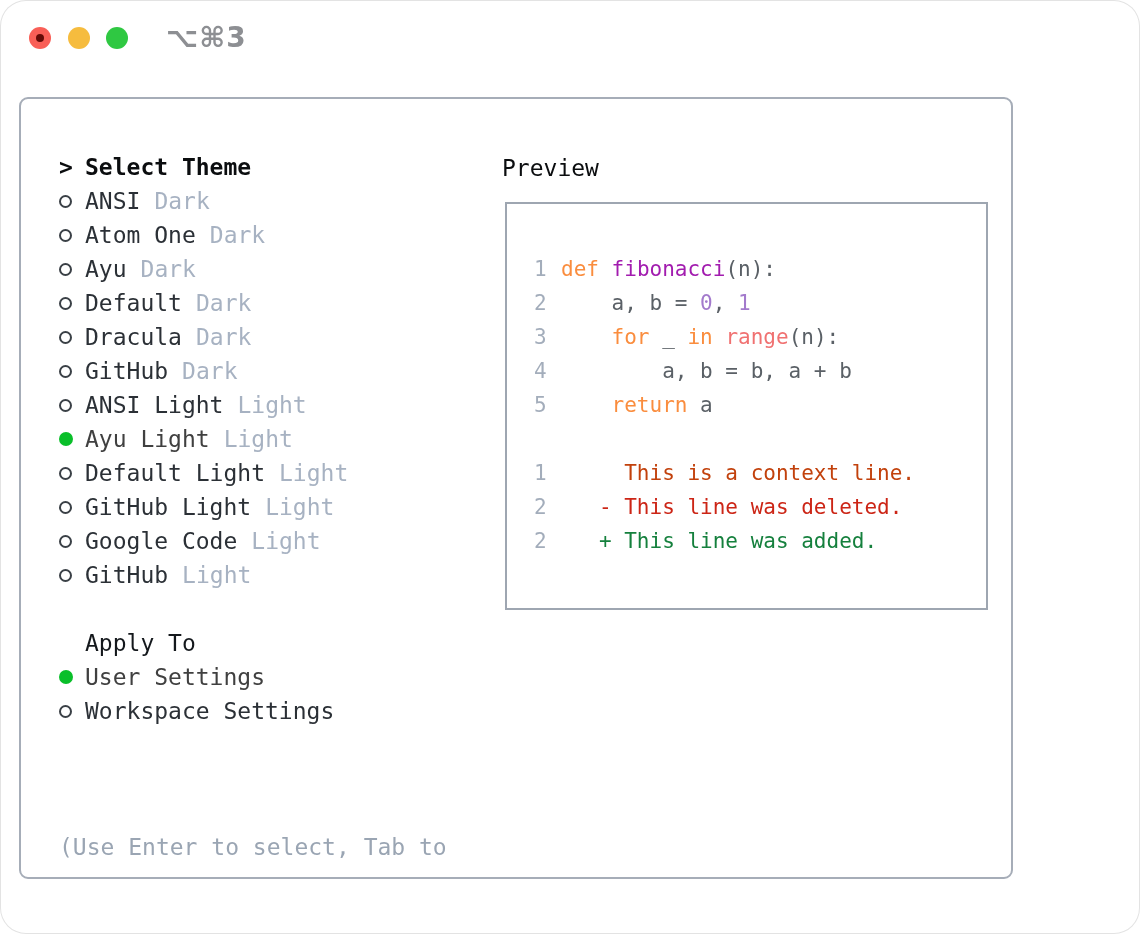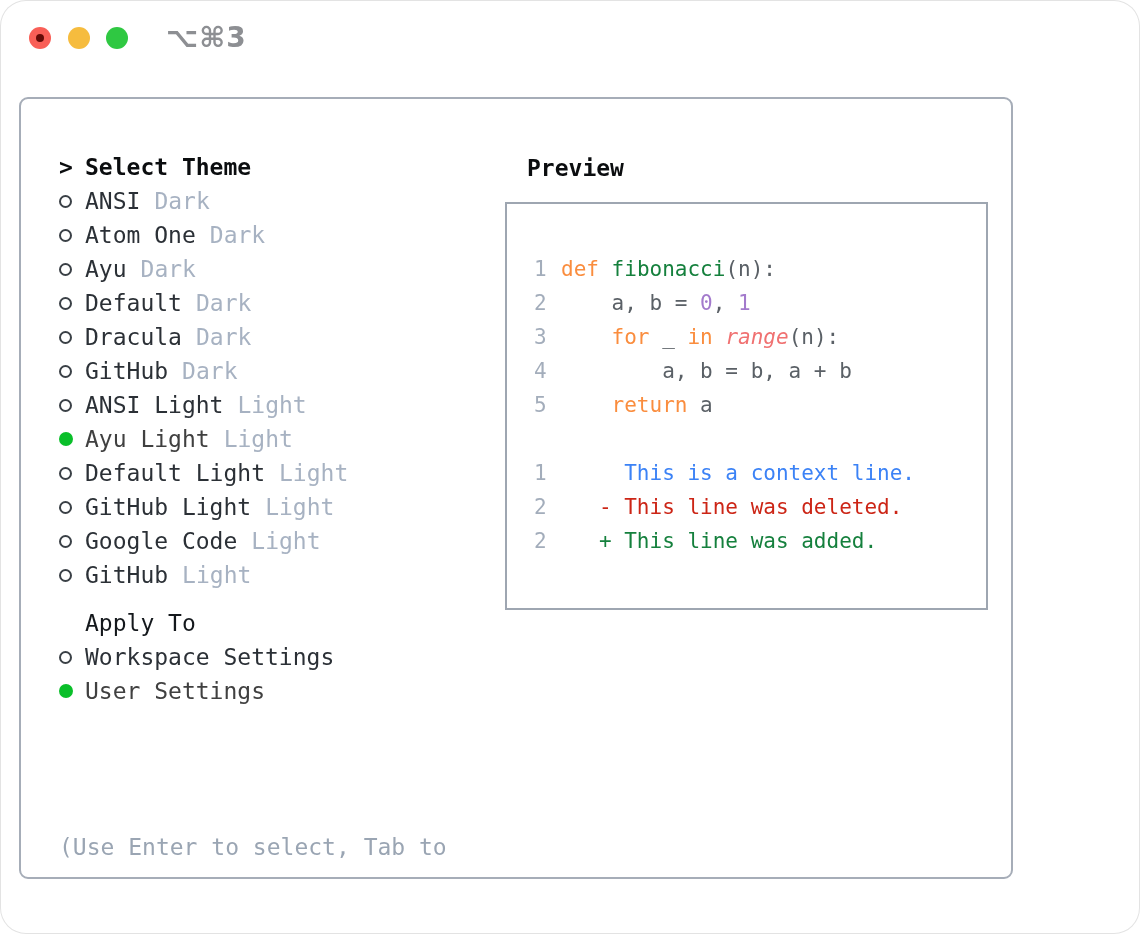--- a/index.html
+++ b/index.html
@@ -27,59 +27,59 @@
 
   
   .window {
     position:absolute; left:19px; top:97px; width:994px; height:782px;
     border:2px solid #a6adb8; border-radius:9px; background:#ffffff;
   }
 
   
   .list { position:absolute; left:19px; }
   .theme-list { top:51px; }
-  .apply-list { top:507px; }
+  .apply-list { top:527px; }
   .row { display:flex; align-items:center; height:34px; padding-left:19px; font-size:23px; }
   .marker-box { width:26px; flex:none; display:flex; align-items:center; }
   .marker { width:13px; height:13px; border:2px solid #3a4046; border-radius:50%; }
   .row.selected .marker { background:#0abf2a; border-color:#0abf2a; width:14px; height:14px; }
   .opt-name { color:#2b3036; white-space:pre; }
   .row.selected .opt-name { color:#404040; }
   .opt-variant { color:#a7b2c2; margin-left:14px; white-space:pre;text-align:center; }
   .header-row .hdr-prefix { color:#0b0d0f; font-weight:bold; }
   .header-row .hdr-label { color:#0b0d0f; font-weight:bold; white-space:pre; }
   .subheader-row .hdr-label { color:#14181c; font-weight:normal; }
 
   .hint {
     position:absolute; left:19px; top:663px; padding-left:19px;
     font-size:23px; line-height:34px; color:#9aa5b3; white-space:pre;
   }
 
   
   .preview-label-row {
-    position:absolute; left:506px; top:52px; height:34px; display:flex; align-items:center;
-    font-size:23px; font-weight:bold; color:#0b0d0f;
+    position:absolute; left:481px; top:52px; height:34px; display:flex; align-items:center;
+    font-size:23px; font-weight:normal; color:#0b0d0f;
   }
   .preview-box {
     position:absolute; left:484px; top:103px; width:483px; height:408px;
     border:2px solid #9ea6b1; background:#ffffff;
   }
   .code-block { position:absolute; left:0; width:100%; }
   .code-main { top:48px; }
   .code-diff { top:252px; }
   .code-line { display:flex; align-items:center; height:34px; padding-left:27px; font-size:21px; }
   .lnum { width:27px; flex:none; color:#a3adbb; }
   .ltext { white-space:pre; color:#5a6066; }
   .ltext span { white-space:pre;text-align:center; }
   .tok-plain { color:#5a6066; }
   .tok-kw    { color:#fa8d3e; }
-  .tok-fn    { color:#15803d; }
-  .tok-call  { color:#f07171;font-style:italic; }
+  .tok-fn    { color:#a21caf; }
+  .tok-call  { color:#f07171; }
   .tok-num   { color:#a37acc; }
-  .tok-ctx   { color:#3b82f6; }
+  .tok-ctx   { color:#c2410c; }
   .tok-del   { color:#cc2516; }
   .tok-add   { color:#15803d; }
 </style>
 </head>
 <body>
 
 <div class="screen">
 
   <div class="titlebar">
     <div class="tl tl-close">
@@ -197,32 +197,32 @@
         </div>
     </div>
 
     <div class="list apply-list">
       <div class="row subheader-row">
         <span class="marker-box"></span>
         <span class="hdr-label">Apply To</span>
       </div>
       <div>
 
+          <div class="row selected">
+            <span class="marker-box">
+              <span class="marker"></span>
+            </span>
+            <span class="opt-name">User Settings</span>
+          </div>
+
           <div class="row">
             <span class="marker-box">
               <span class="marker"></span>
             </span>
             <span class="opt-name">Workspace Settings</span>
-          </div>
-
-          <div class="row selected">
-            <span class="marker-box">
-              <span class="marker"></span>
-            </span>
-            <span class="opt-name">User Settings</span>
           </div>
         </div>
     </div>
 
     <div class="hint">
       <div>(Use Enter to select, Tab to</div>
       <div>change focus)</div>
     </div>
 
     <div class="preview-label-row">Preview</div>

